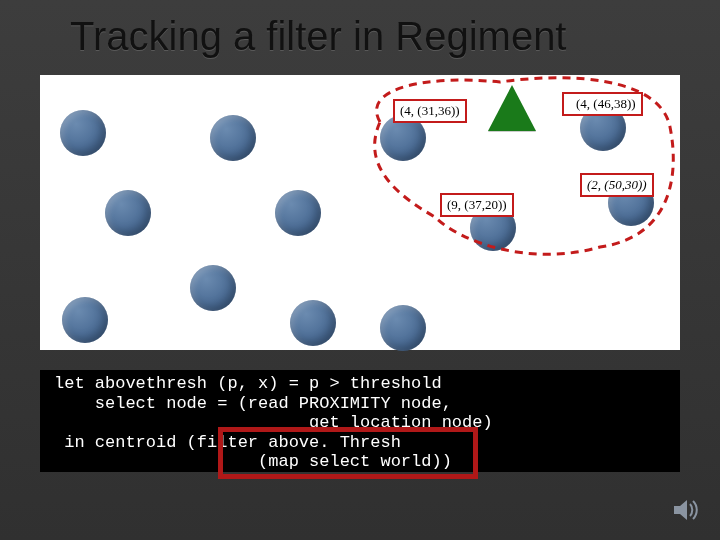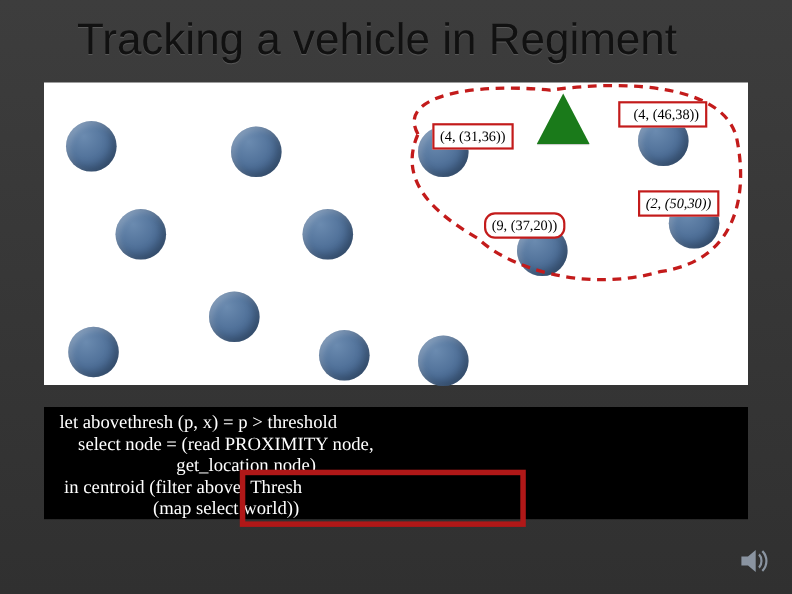--- a/index.html
+++ b/index.html
@@ -68,21 +68,21 @@
     pointer-events: none;
   }
   .code-panel {
     position: absolute;
     left: 40px;
     top: 370px;
     width: 640px;
     height: 102px;
     background: #000;
     color: #fff;
-    font-family: Liberation Serif, serif;
+    font-family: Liberation Mono, monospace;
     font-size: 17px;
     line-height: 1.15;
     padding: 4px 8px 4px 14px;
     box-sizing: border-box;
     white-space: pre;
   }
   .highlight-box {
     position: absolute;
     border: 5px solid #b01818;
     background: transparent;
@@ -95,21 +95,21 @@
     width: 28px;
     height: 24px;
     opacity: 0.85;
   }
 </style>
 </head>
 <body>
 
 <div class="slide">
 
-  <div class="title">Tracking a vehicle in Regiment</div>
+  <div class="title">Tracking a filter in Regiment</div>
 
   <div class="diagram">
 
     <div class="node" style="left:20px;  top:35px;"></div>
     <div class="node" style="left:170px; top:40px;"></div>
     <div class="node" style="left:65px;  top:115px;"></div>
     <div class="node" style="left:235px; top:115px;"></div>
     <div class="node" style="left:150px; top:190px;"></div>
     <div class="node" style="left:22px;  top:222px;"></div>
     <div class="node" style="left:250px; top:225px;"></div>
@@ -124,23 +124,23 @@
 
     <svg class="lasso" style="left:300px; top:-8px; width:340px; height:205px;" viewBox="0 0 340 205">
       <path d="M 40 55
                C 20 20, 90 8, 160 15
                C 230 5, 320 10, 330 60
                C 340 110, 330 170, 260 180
                C 190 200, 120 175, 95 150
                C 60 130, 20 100, 40 55 Z" fill="none" stroke="#c31b1b" stroke-width="3" stroke-dasharray="8 6"></path>
     </svg>
 
-    <div class="label-box" style="left:353px; top:37px;">(4, (31,36))</div>
+    <div class="label-box" style="left:353px; top:24px;">(4, (31,36))</div>
     <div class="label-box" style="left:522px; top:17px;padding-left:12px;">(4, (46,38))</div>
-    <div class="label-box" style="left:400px; top:118px;border-radius:10px;">(9, (37,20))</div>
+    <div class="label-box" style="left:400px; top:118px;">(9, (37,20))</div>
     <div class="label-box" style="left:540px; top:98px;font-style:italic;">(2, (50,30))</div>
 
   </div>
 
   <div class="code-panel"><span>let abovethresh (p, x) = p &gt; threshold</span>
 <span>    select node = (read PROXIMITY node,</span>
 <span>                         get_location node)</span>
 <span> in centroid (filter above. Thresh</span>
 <span>                    (map select world))</span></div>
 

